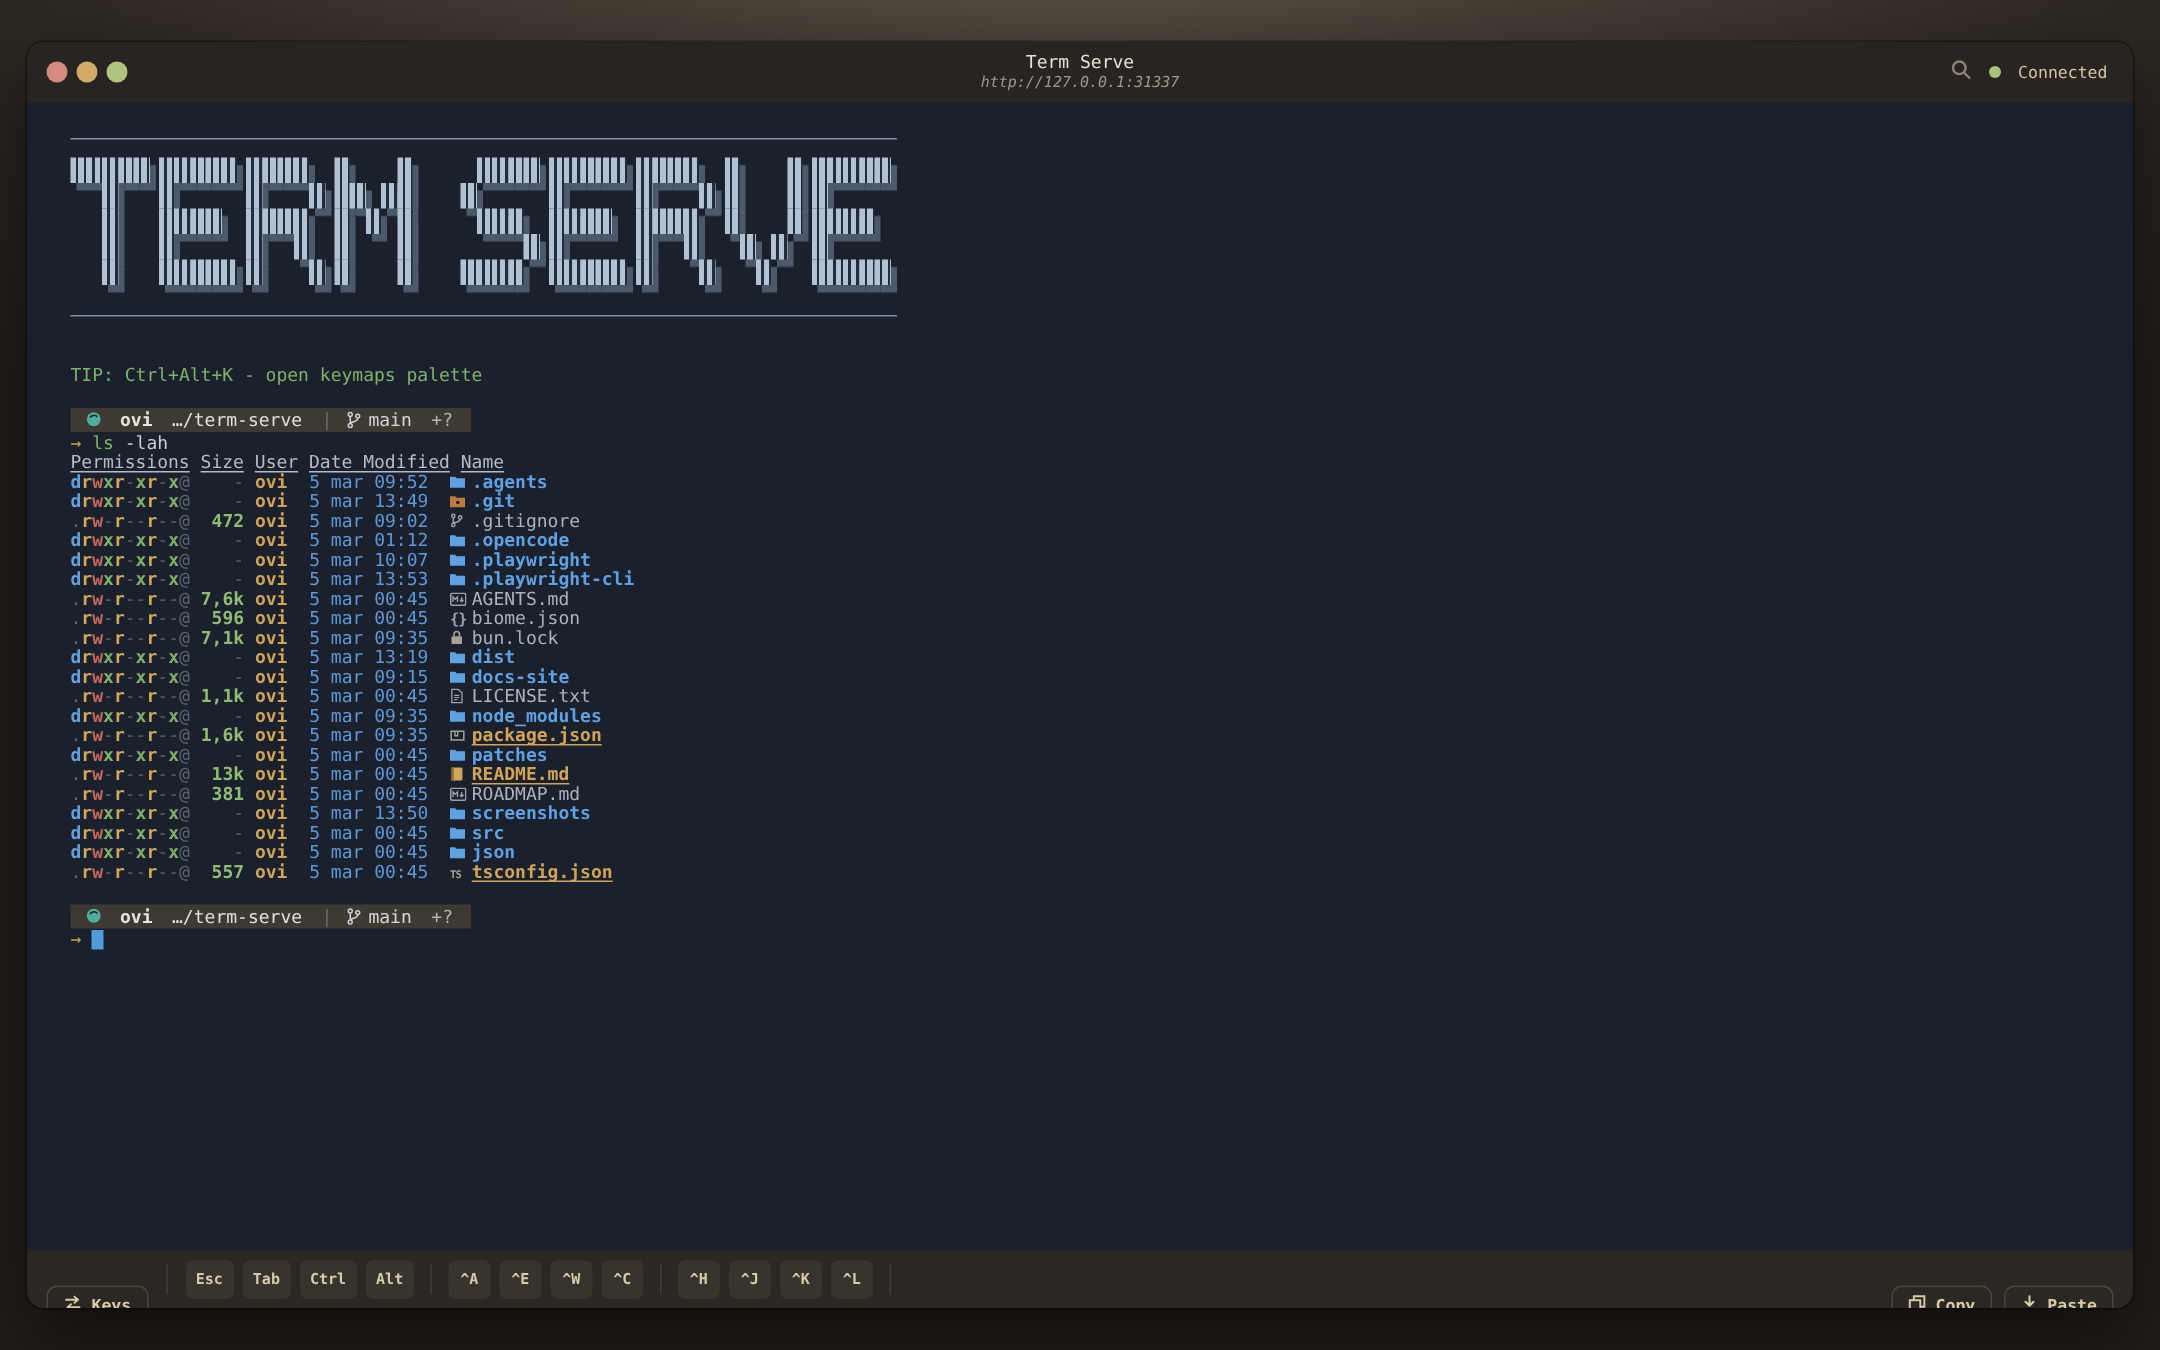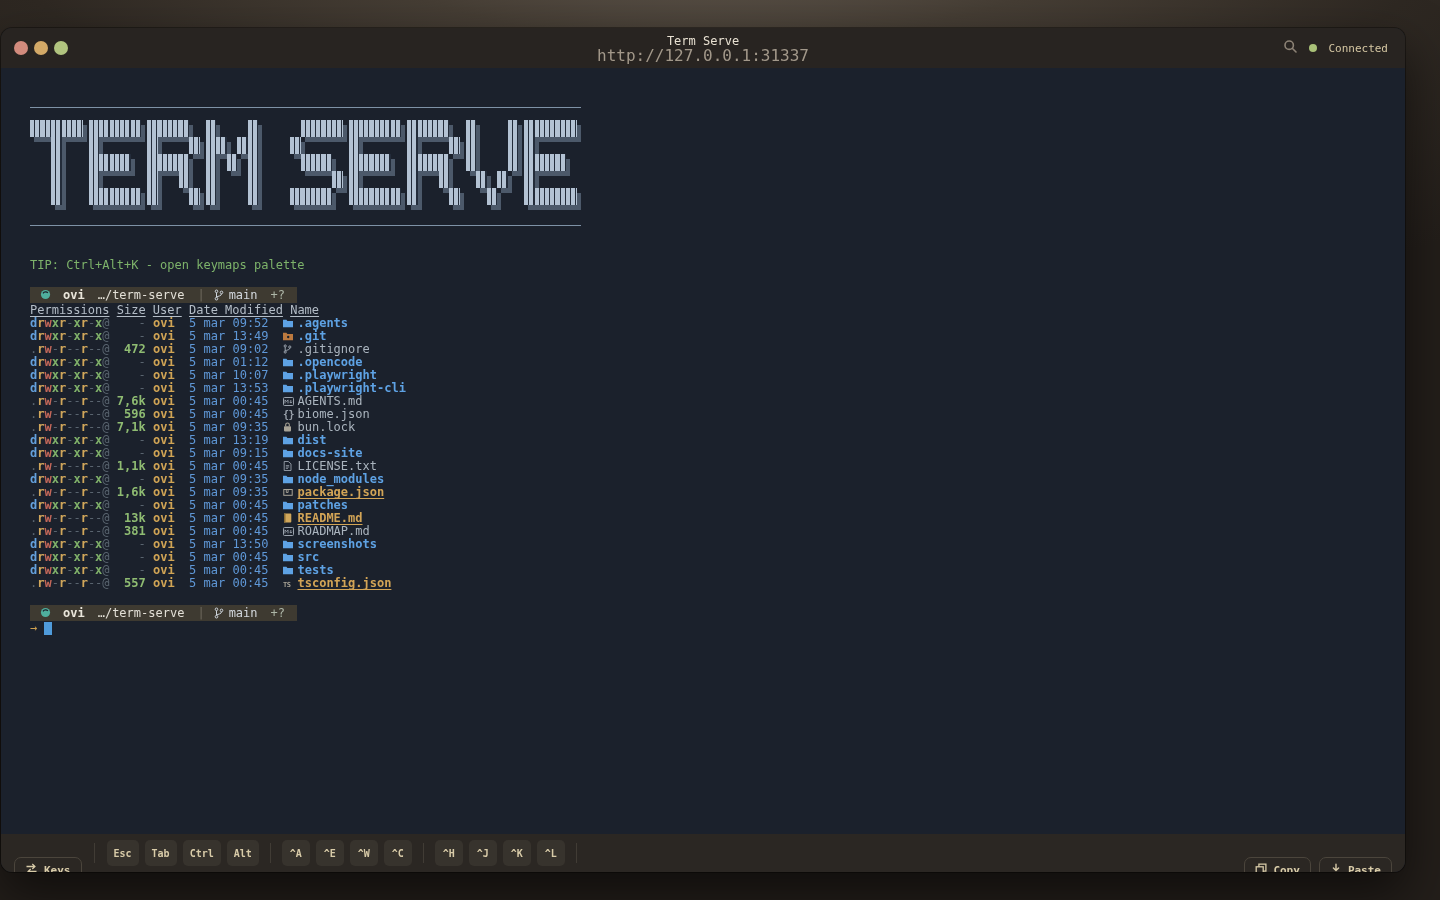--- a/index.html
+++ b/index.html
@@ -2,35 +2,35 @@
 <html><head>
 <meta charset="utf-8">
 <style>
   html,body{margin:0;padding:0;width:1440px;height:900px;overflow:hidden;}
   body{
     font-family:"DejaVu Sans Mono","Liberation Mono",monospace;
     background:
       radial-gradient(80% 60% at 50% -20%, #8a8175 0%, #655c52 20%, #453d34 42%, #2e2822 68%, #231e1a 100%);
   }
   .window{
-    position:absolute;left:1px;top:28px;width:1404px;height:844px;
+    position:absolute;left:18px;top:28px;width:1404px;height:844px;
     border-radius:11px;overflow:hidden;background:#1b212c;
     box-shadow:0 22px 50px rgba(0,0,0,.55), 0 0 0 1px rgba(0,0,0,.35);
-    display:flex;flex-direction:column;gap:15px;
+    display:flex;flex-direction:column;
   }
   
   .titlebar{height:40px;background:#282421;position:relative;display:flex;align-items:center;flex:0 0 auto;}
   .traffic{display:flex;gap:6px;padding-left:13px;}
   .dot{width:14px;height:14px;border-radius:50%;display:inline-block;}
   .dot.red{background:#d28b7d;}
   .dot.yellow{background:#d3a967;}
   .dot.green{background:#b1c47f;}
   .title-center{position:absolute;left:0;right:0;top:0;bottom:0;display:flex;flex-direction:column;align-items:center;justify-content:center;pointer-events:none;}
   .win-title{font-size:12px;color:#e8e1d2;line-height:14px;}
-  .win-url{font-size:16px;color:#a2988a;line-height:12px;margin-top:2px;}
+  .win-url{font-size:10px;color:#a2988a;line-height:12px;margin-top:2px;font-style:italic;}
   .title-right{margin-left:auto;display:flex;align-items:center;gap:11px;padding-right:17px;position:relative;}
   .status-dot{width:8px;height:8px;border-radius:50%;background:#a9c178;display:inline-block;}
   .status-text{font-size:11px;color:#d5c7a3;}
   .search-btn{display:flex;align-items:center;background:none;border:none;padding:0;cursor:pointer;}
   
   .terminal{flex:1 1 auto;background:#1b212c;padding:24px 12px 0 29px;overflow:hidden;color:#aab4be;}
   .line{height:13px;line-height:13px;font-size:12px;white-space:pre;}
   .blank{height:13px;}
   .hr{height:1px;background:#7e92a6;width:551px;}
   .banner-letters{display:flex;gap:6px;margin:12px 0 20px 0;height:85px;align-items:flex-start;
@@ -381,20 +381,21 @@
               <circle cx="2.5" cy="2.3" r="1.3" fill="none" stroke="#ccd3da"></circle>
               <circle cx="2.5" cy="9.7" r="1.3" fill="none" stroke="#ccd3da"></circle>
               <circle cx="7.5" cy="3.4" r="1.3" fill="none" stroke="#ccd3da"></circle>
               <path d="M2.5 3.7v4.6M7.5 4.8c0 2.3-3.2 2.1-5 3.3" fill="none" stroke="#ccd3da"></path>
             </svg>
           </span>
           <span class="p-branch">main</span>
           <span class="p-flags">+?</span>
         </span></div>
 
+    <div class="line"><span class="arrow">→</span><span> </span><span class="green bold">ls</span><span> </span><span class="cmd-args">-lah</span></div>
 
     <div id="listing">
         <div class="line"><span class="hdr">Permissions</span> <span class="hdr">Size</span> <span class="hdr">User</span> <span class="hdr">Date Modified</span> <span class="hdr">Name</span></div>
         <div class="line"><span class="c-d">d</span><span class="c-r">r</span><span class="c-w">w</span><span class="c-x">x</span><span class="c-r">r</span><span class="c-dim">-</span><span class="c-x">x</span><span class="c-r">r</span><span class="c-dim">-</span><span class="c-x">x</span><span class="c-dim">@</span> <span class="c-dim">   -</span> <span class="c-user">ovi</span>  <span class="c-date">5 mar 09:52</span>  <span class="ficon"><svg width="10" height="9" viewBox="0 0 10 9">
               <path fill="#5ea2e4" d="M0 .8h3.4l1 1.1H10v6.3H0z"></path>
             </svg></span> <span class="n-dir">.agents</span></div>
         <div class="line"><span class="c-d">d</span><span class="c-r">r</span><span class="c-w">w</span><span class="c-x">x</span><span class="c-r">r</span><span class="c-dim">-</span><span class="c-x">x</span><span class="c-r">r</span><span class="c-dim">-</span><span class="c-x">x</span><span class="c-dim">@</span> <span class="c-dim">   -</span> <span class="c-user">ovi</span>  <span class="c-date">5 mar 13:49</span>  <span class="ficon"><svg width="10" height="9" viewBox="0 0 10 9">
               <path fill="#bd7a3f" d="M0 .8h3.4l1 1.1H10v6.3H0z"></path>
               <circle cx="5.2" cy="5" r="1.2" fill="#1b212c"></circle>
             </svg></span> <span class="n-dir">.git</span></div>
@@ -453,21 +454,21 @@
               <path d="M7.8 3v3M6.6 4.8l1.2 1.3L9 4.8" fill="none" stroke="#9aa2ac" stroke-width=".9"></path>
             </svg></span> <span class="n-file">ROADMAP.md</span></div>
         <div class="line"><span class="c-d">d</span><span class="c-r">r</span><span class="c-w">w</span><span class="c-x">x</span><span class="c-r">r</span><span class="c-dim">-</span><span class="c-x">x</span><span class="c-r">r</span><span class="c-dim">-</span><span class="c-x">x</span><span class="c-dim">@</span> <span class="c-dim">   -</span> <span class="c-user">ovi</span>  <span class="c-date">5 mar 13:50</span>  <span class="ficon"><svg width="10" height="9" viewBox="0 0 10 9">
               <path fill="#5ea2e4" d="M0 .8h3.4l1 1.1H10v6.3H0z"></path>
             </svg></span> <span class="n-dir">screenshots</span></div>
         <div class="line"><span class="c-d">d</span><span class="c-r">r</span><span class="c-w">w</span><span class="c-x">x</span><span class="c-r">r</span><span class="c-dim">-</span><span class="c-x">x</span><span class="c-r">r</span><span class="c-dim">-</span><span class="c-x">x</span><span class="c-dim">@</span> <span class="c-dim">   -</span> <span class="c-user">ovi</span>  <span class="c-date">5 mar 00:45</span>  <span class="ficon"><svg width="10" height="9" viewBox="0 0 10 9">
               <path fill="#5ea2e4" d="M0 .8h3.4l1 1.1H10v6.3H0z"></path>
             </svg></span> <span class="n-dir">src</span></div>
         <div class="line"><span class="c-d">d</span><span class="c-r">r</span><span class="c-w">w</span><span class="c-x">x</span><span class="c-r">r</span><span class="c-dim">-</span><span class="c-x">x</span><span class="c-r">r</span><span class="c-dim">-</span><span class="c-x">x</span><span class="c-dim">@</span> <span class="c-dim">   -</span> <span class="c-user">ovi</span>  <span class="c-date">5 mar 00:45</span>  <span class="ficon"><svg width="10" height="9" viewBox="0 0 10 9">
               <path fill="#5ea2e4" d="M0 .8h3.4l1 1.1H10v6.3H0z"></path>
-            </svg></span> <span class="n-dir">tests</span></div>
+            </svg></span> <span class="n-dir">json</span></div>
         <div class="line"><span class="c-dim">.</span><span class="c-r">r</span><span class="c-w">w</span><span class="c-dim">-</span><span class="c-r">r</span><span class="c-dim">-</span><span class="c-dim">-</span><span class="c-r">r</span><span class="c-dim">-</span><span class="c-dim">-</span><span class="c-dim">@</span> <span class="c-size"> 557</span> <span class="c-user">ovi</span>  <span class="c-date">5 mar 00:45</span>  <span class="ficon"><span class="ticon" style="color:#a8a396;">TS</span></span> <span class="n-special">tsconfig.json</span></div>
       </div>
 
     <div class="blank"></div>
 
     <div><span class="prompt-row">
           <span class="p-icon">
             <svg width="11" height="11" viewBox="0 0 11 11">
               <circle cx="5.5" cy="5.5" r="4.6" fill="#4fae9d"></circle>
               <path d="M3 4.4c1.1-1.9 3.6-2 4.9-.5" stroke="#1b212c" stroke-width="1.1" fill="none"></path>

